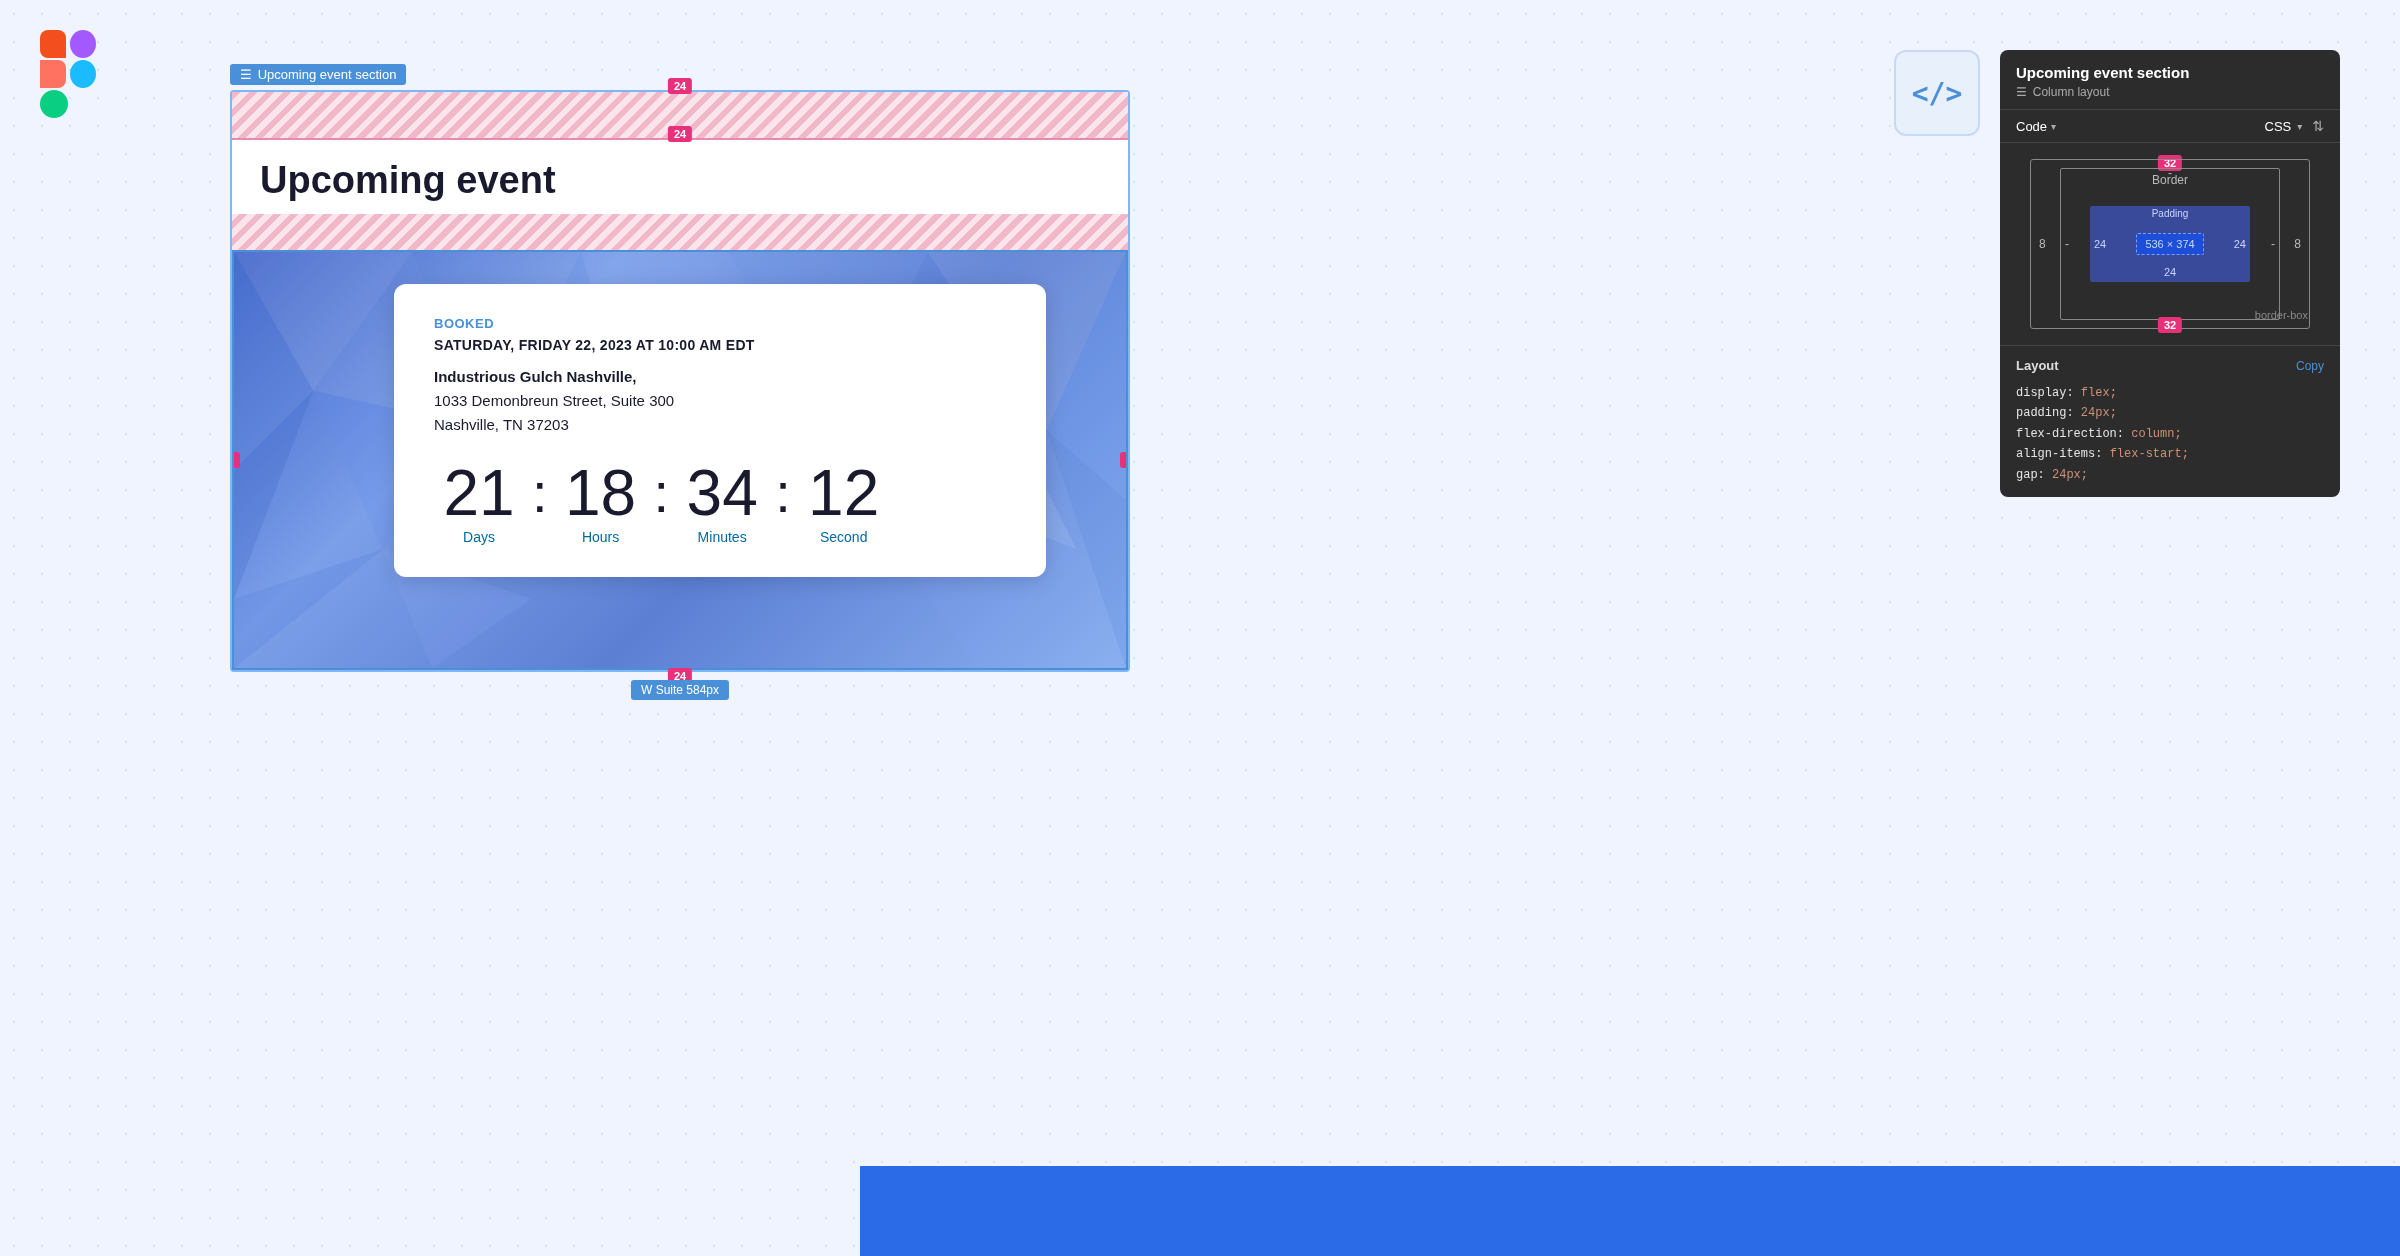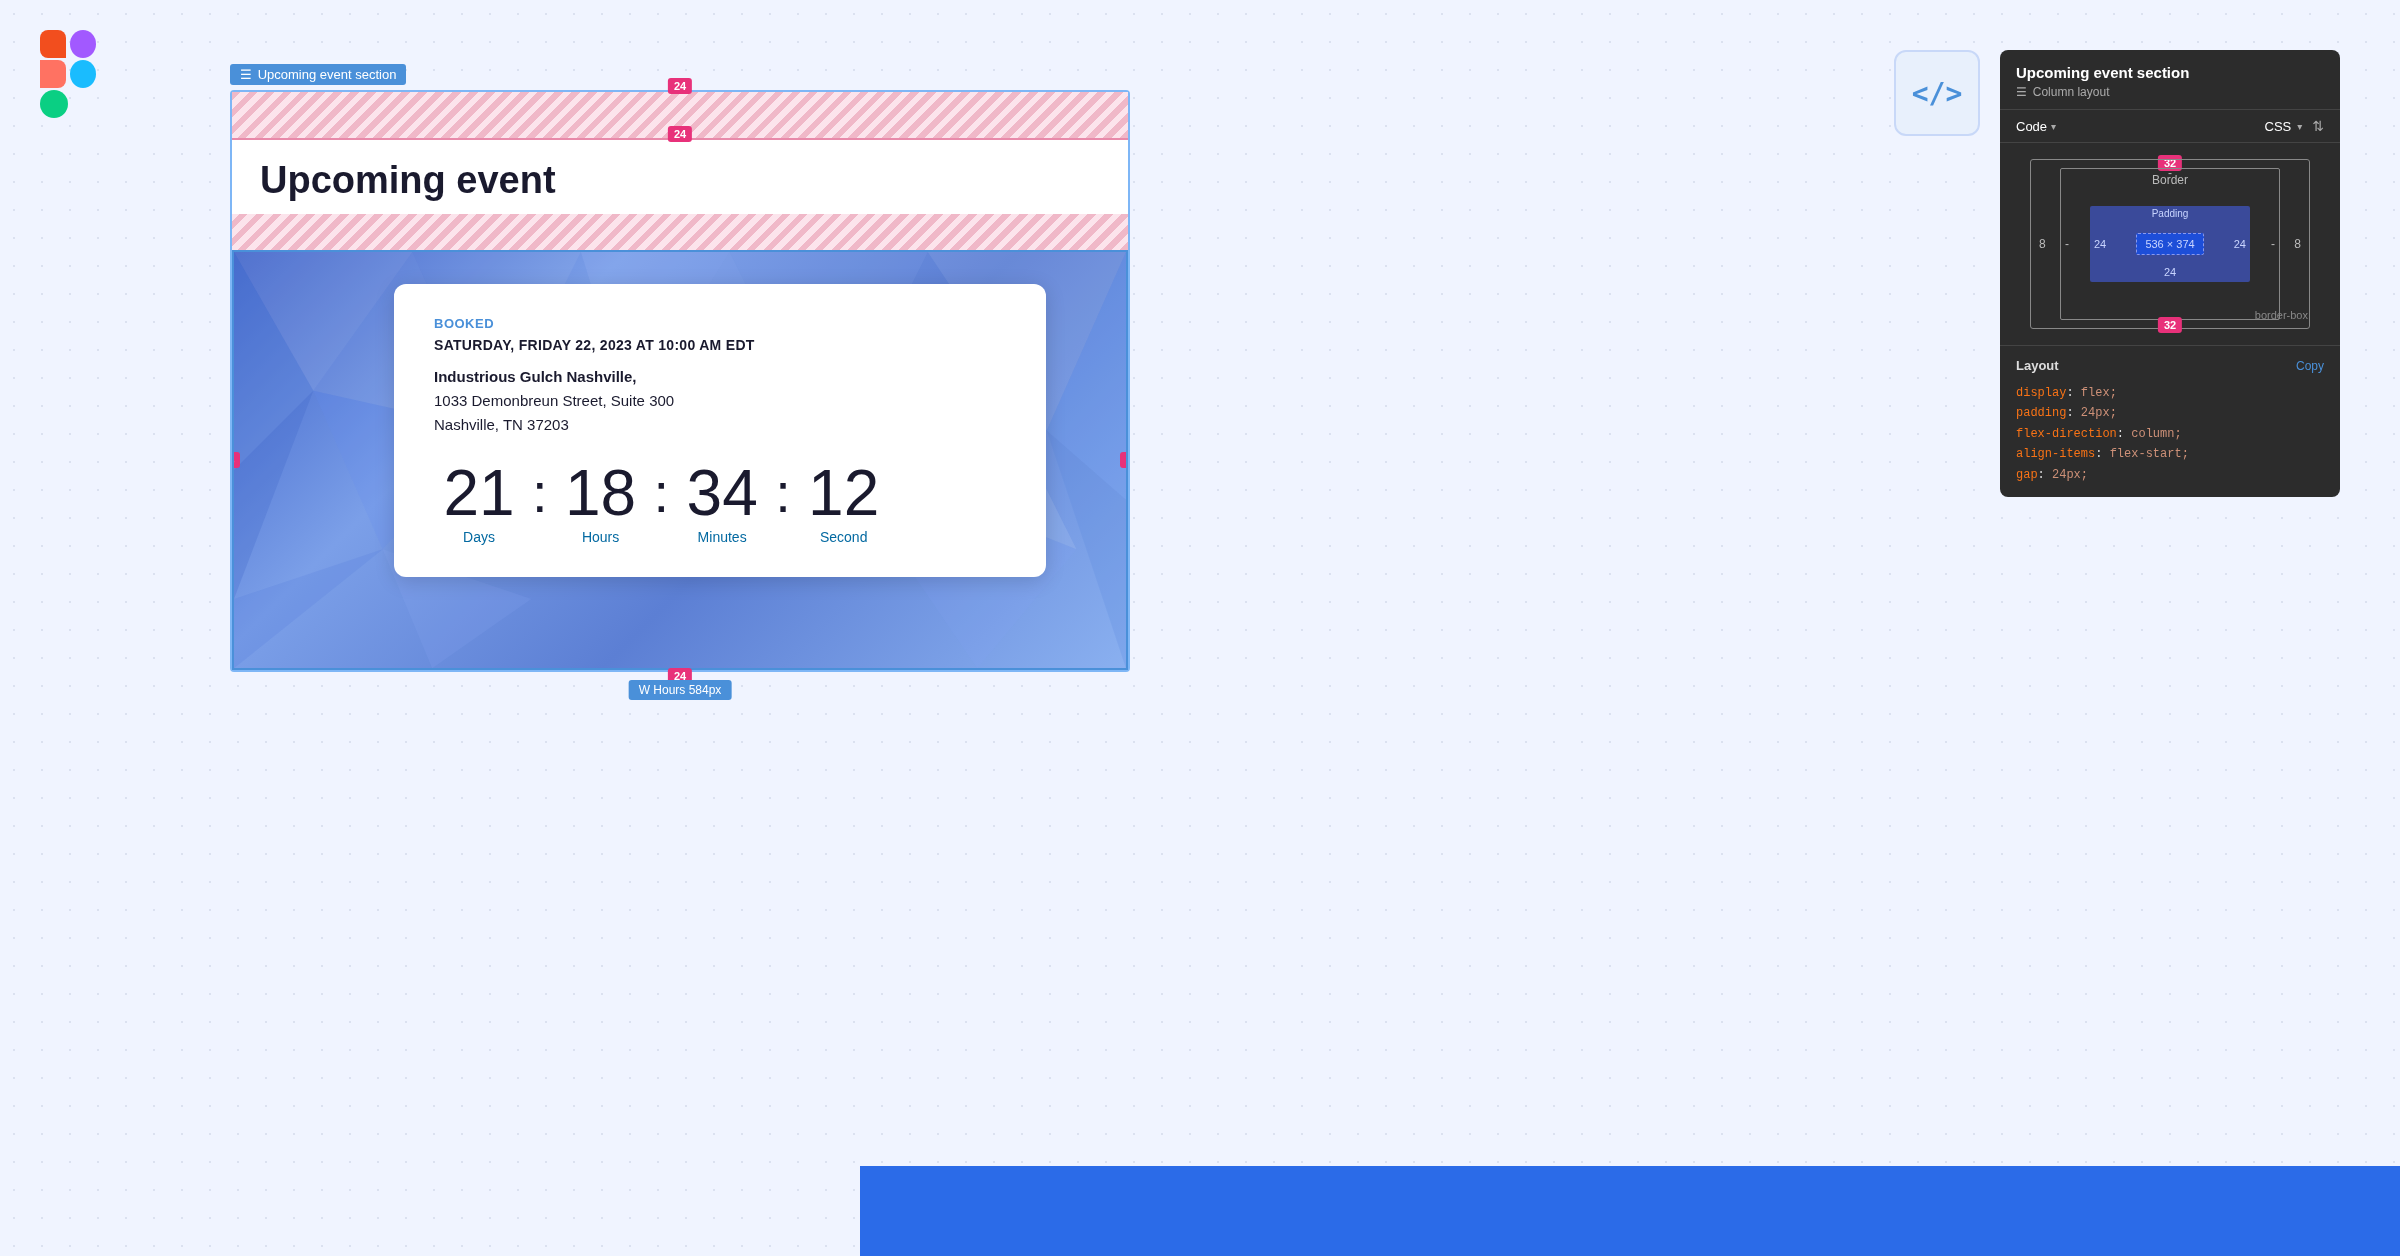--- a/index.html
+++ b/index.html
@@ -444,21 +444,21 @@
       color: #4a90d9;
       cursor: pointer;
     }
 
     .css-code {
       font-family: 'Courier New', monospace;
       font-size: 12px;
       line-height: 1.7;
     }
 
-    .css-prop { color: #f97316; }
+    .css-prop { color: #e5e5e5; }
     .css-val { color: #ce9178; }
     .css-colon { color: #ddd; }
 
     
     .code-icon-panel {
       position: absolute;
       top: 50px;
       right: 30px;
       width: 86px;
       height: 86px;
@@ -590,21 +590,21 @@
               <div class="countdown-label">Second</div>
             </div>
           </div>
         </div>
       </div>
 
     </div>
 
     <div class="badge" style="bottom: -14px; left: 50%; transform: translateX(-50%);">24</div>
 
-    <div class="width-indicator">W Hours 584px</div>
+    <div class="width-indicator">W Suite 584px</div>
 
   </div>
 
 </div>
 
 <div class="code-icon-panel" style="top:50px; right: 420px;">
   <span style="font-family: monospace; font-size: 28px; color: #4a90d9; font-weight: 700;">&lt;/&gt;</span>
 </div>
 
 <div class="inspect-panel">

